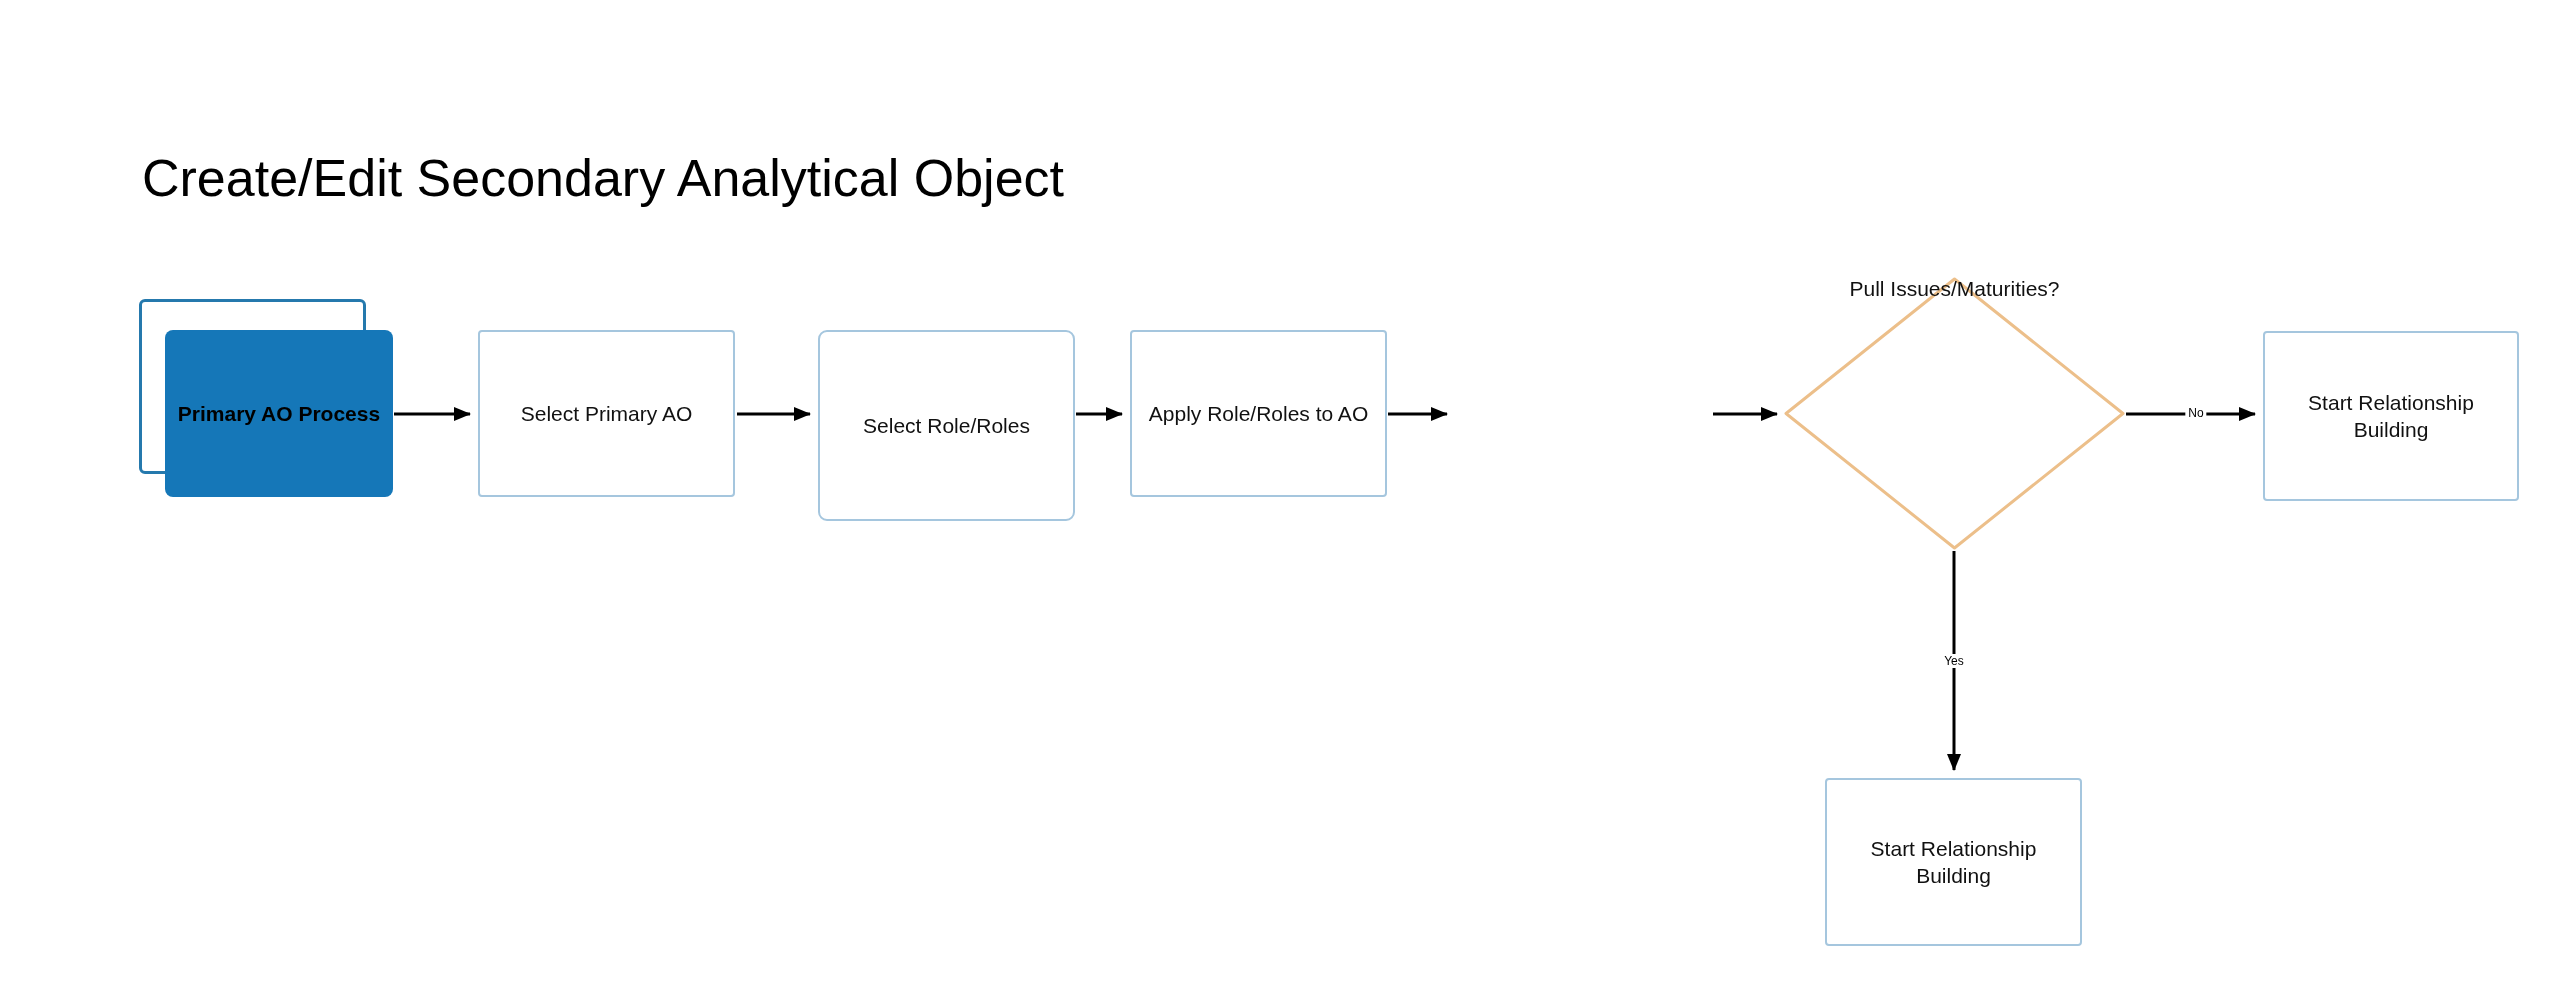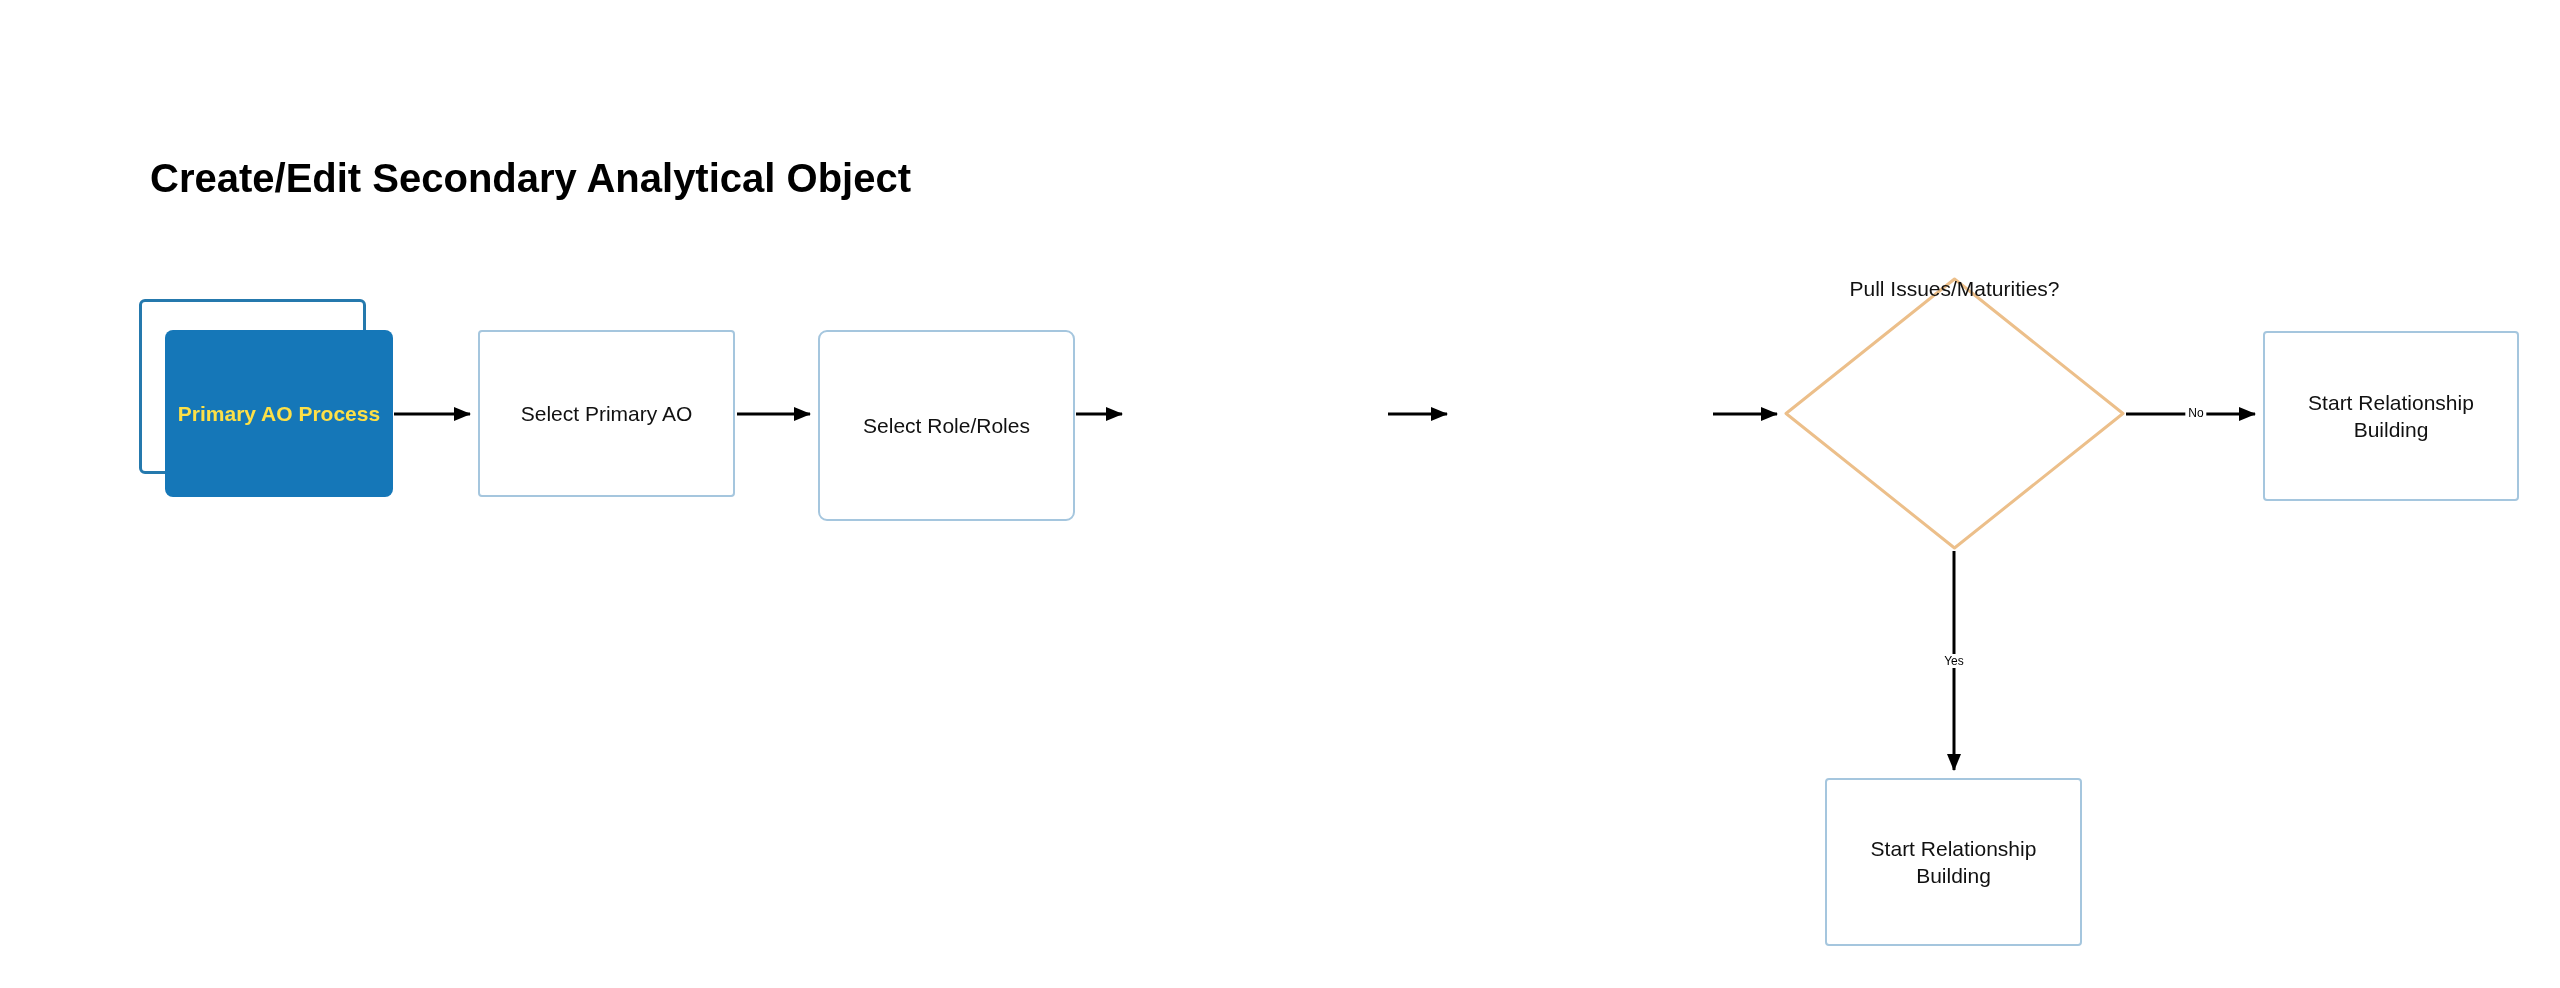--- a/index.html
+++ b/index.html
@@ -18,23 +18,23 @@
     height:988px;
     background:#ffffff;
     font-family:"Liberation Sans", sans-serif;
     color:var(--text);
     overflow:hidden;
   }
   .diagram-title{
     position:absolute;
     left:142px;
     top:148px;
-    margin:8px;
-    font-size:40px;
-    font-weight:bold;
+    margin:0;
+    font-size:52px;
+    font-weight:normal;
     color:#000000;
     white-space:nowrap;
   }
   .node{
     position:absolute;
     display:flex;
     align-items:center;
     justify-content:center;
     text-align:center;
     font-size:21px;
@@ -48,21 +48,21 @@
   }
   .node.ghost{
     border:3px solid var(--primary-border);
     border-radius:6px;
     background:#ffffff;
   }
   .node.primary{
     background:var(--primary-fill);
     border:none;
     border-radius:8px;
-    color:#fde047;
+    color:#000000;
     font-weight:bold;
   }
   .diamond-wrap{position:absolute;}
   .diamond-wrap svg{position:absolute;left:0;top:0;}
   .diamond-label{
     position:absolute;
     inset:0;
     display:flex;
     justify-content:center;
     text-align:center;
@@ -111,20 +111,23 @@
   </div>
 
   <div class="node process" style="left:478px; top:330px; width:257px; height:167px;">
     <span>Select Primary AO</span>
   </div>
 
   <div class="node process" style="left:818px; top:330px; width:257px; height:191px;border-radius:9px;">
     <span>Select Role/Roles</span>
   </div>
 
+  <div class="node process" style="left:1130px; top:330px; width:257px; height:167px;">
+    <span>Apply Role/Roles to AO</span>
+  </div>
 
 
   <div class="diamond-wrap" style="left:1784px; top:277px; width:341px; height:273px;">
     <svg width="341" height="273" viewBox="0 0 341 273">
       <polygon points="170.5,2 339,136.5 170.5,271 2,136.5" fill="#ffffff" stroke="#ecbf8a" stroke-width="3" stroke-linejoin="round"></polygon>
     </svg>
     <div class="diamond-label">
       <span>Pull Issues/Maturities?</span>
     </div>
   </div>

